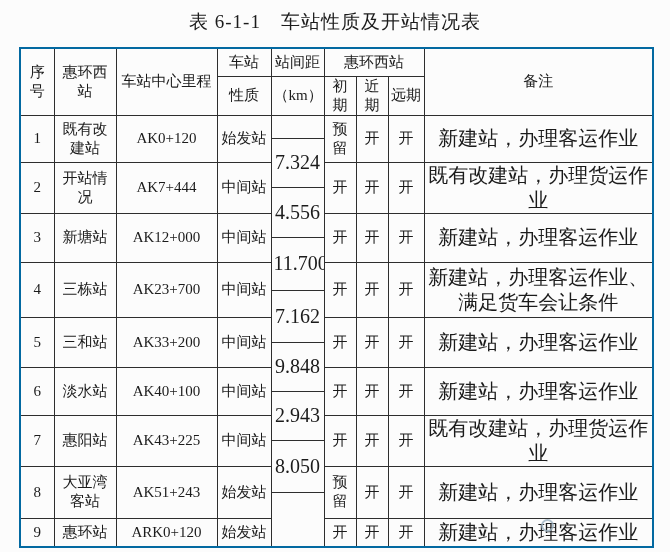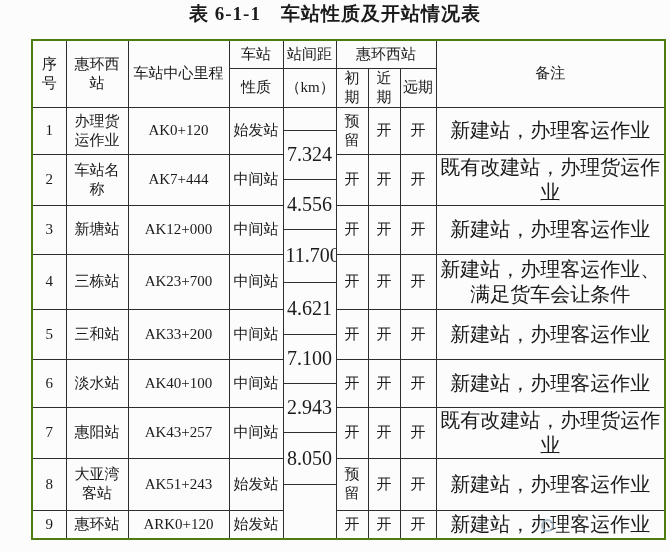--- a/index.html
+++ b/index.html
@@ -6,32 +6,32 @@
   body{
     width:670px;height:552px;
     background:#fcfcfc;
     font-family:"Liberation Serif","DejaVu Serif",serif;
     color:#1b1b1b;
     position:relative;
     overflow:hidden;
   }
   .title{
     text-align:center;
-    font-weight:bold;
+    font-weight:normal;
     font-size:19px;
-    margin:1px 0 0 0;
+    margin:9px 0 0 0;
     letter-spacing:1px;
     line-height:1.4;
   }
   table.stations{
     border-collapse:collapse;
     table-layout:fixed;
     width:633px;
-    margin:11px 0 0 31px;
-    border:2px solid #4d7c0f;
+    margin:11px 0 0 19px;
+    border:2px solid #0369a1;
   }
   td,th{
     border:1px solid #2e2e2e;
     text-align:center;
     vertical-align:middle;
     padding:0 2px;
     font-weight:normal;
     font-size:15px;
     line-height:1.25;
     white-space:pre-line;
@@ -97,37 +97,37 @@
     <th>（km）</th>
     <th>初
 期</th>
     <th>近
 期</th>
     <th>远期</th>
   </tr>
 
   <tr style="height:23px">
     <td rowspan="2">1</td>
-    <td rowspan="2">办理货运作业</td>
+    <td rowspan="2">既有改建站</td>
     <td rowspan="2">AK0+120</td>
     <td rowspan="2">始发站</td>
     <td class="sp"></td>
     <td rowspan="2">预
 留</td>
     <td rowspan="2">开</td>
     <td rowspan="2">开</td>
     <td rowspan="2" class="remark">新建站，办理客运作业</td>
   </tr>
   <tr style="height:24px">
     <td rowspan="2" class="sp">7.324</td>
   </tr>
 
   <tr style="height:25px">
     <td rowspan="2">2</td>
-    <td rowspan="2">车站名称</td>
+    <td rowspan="2">开站情况</td>
     <td rowspan="2">AK7+444</td>
     <td rowspan="2">中间站</td>
     <td rowspan="2">开</td>
     <td rowspan="2">开</td>
     <td rowspan="2">开</td>
     <td rowspan="2" class="remark">既有改建站，办理货运作业</td>
   </tr>
   <tr style="height:26px">
     <td rowspan="2" class="sp">4.556</td>
   </tr>
@@ -151,55 +151,55 @@
     <td rowspan="2">三栋站</td>
     <td rowspan="2">AK23+700</td>
     <td rowspan="2">中间站</td>
     <td rowspan="2">开</td>
     <td rowspan="2">开</td>
     <td rowspan="2">开</td>
     <td rowspan="2" class="remark">新建站，办理客运作业、
 满足货车会让条件</td>
   </tr>
   <tr style="height:27px">
-    <td rowspan="2" class="sp">4.621</td>
+    <td rowspan="2" class="sp">7.162</td>
   </tr>
 
   <tr style="height:25px">
     <td rowspan="2">5</td>
     <td rowspan="2">三和站</td>
     <td rowspan="2">AK33+200</td>
     <td rowspan="2">中间站</td>
     <td rowspan="2">开</td>
     <td rowspan="2">开</td>
     <td rowspan="2">开</td>
     <td rowspan="2" class="remark">新建站，办理客运作业</td>
   </tr>
   <tr style="height:25px">
-    <td rowspan="2" class="sp">7.100</td>
+    <td rowspan="2" class="sp">9.848</td>
   </tr>
 
   <tr style="height:24px">
     <td rowspan="2">6</td>
     <td rowspan="2">淡水站</td>
     <td rowspan="2">AK40+100</td>
     <td rowspan="2">中间站</td>
     <td rowspan="2">开</td>
     <td rowspan="2">开</td>
     <td rowspan="2">开</td>
     <td rowspan="2" class="remark">新建站，办理客运作业</td>
   </tr>
   <tr style="height:24px">
     <td rowspan="2" class="sp">2.943</td>
   </tr>
 
   <tr style="height:25px">
     <td rowspan="2">7</td>
     <td rowspan="2">惠阳站</td>
-    <td rowspan="2">AK43+257</td>
+    <td rowspan="2">AK43+225</td>
     <td rowspan="2">中间站</td>
     <td rowspan="2">开</td>
     <td rowspan="2">开</td>
     <td rowspan="2">开</td>
     <td rowspan="2" class="remark">既有改建站，办理货运作业</td>
   </tr>
   <tr style="height:25px">
     <td rowspan="2" class="sp">8.050</td>
   </tr>
 

